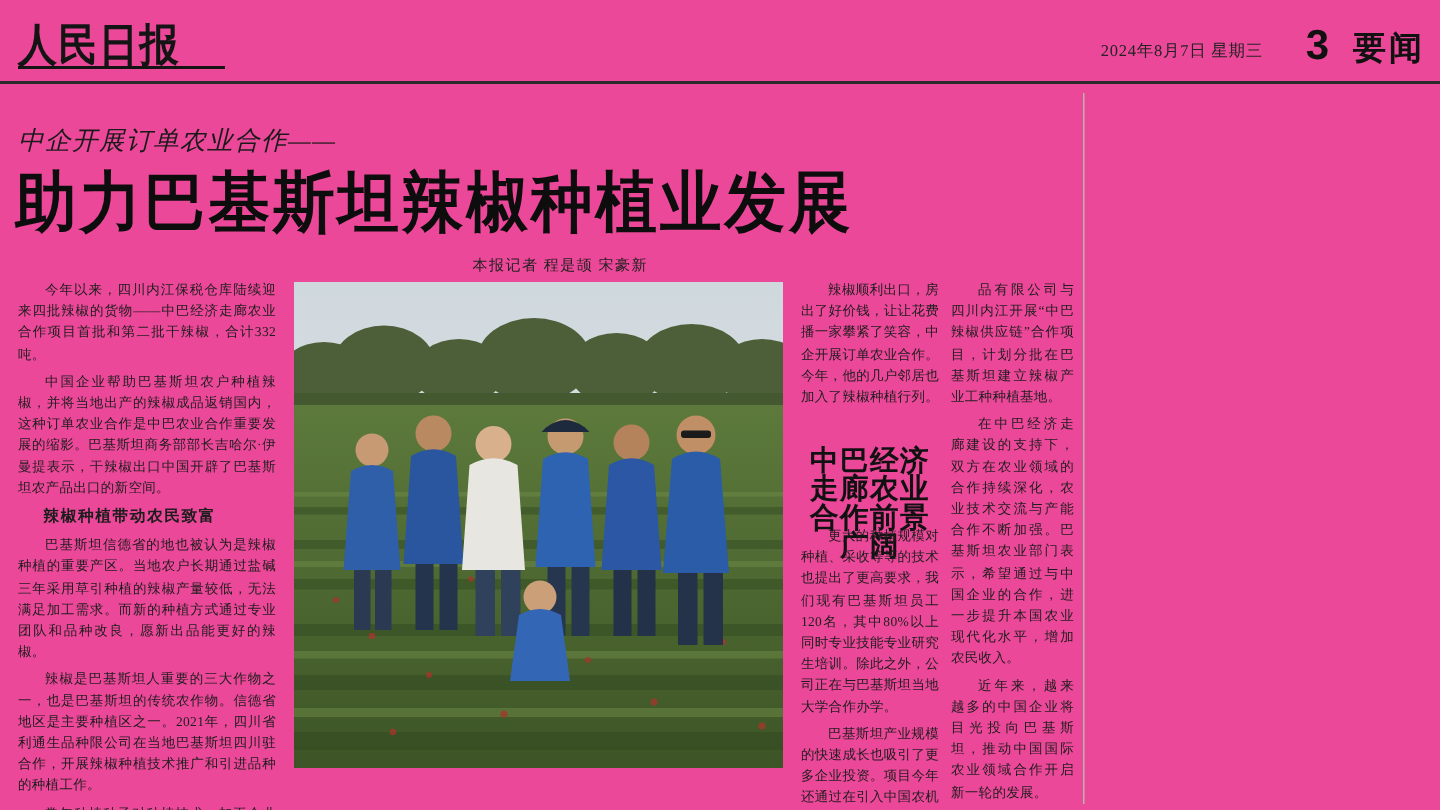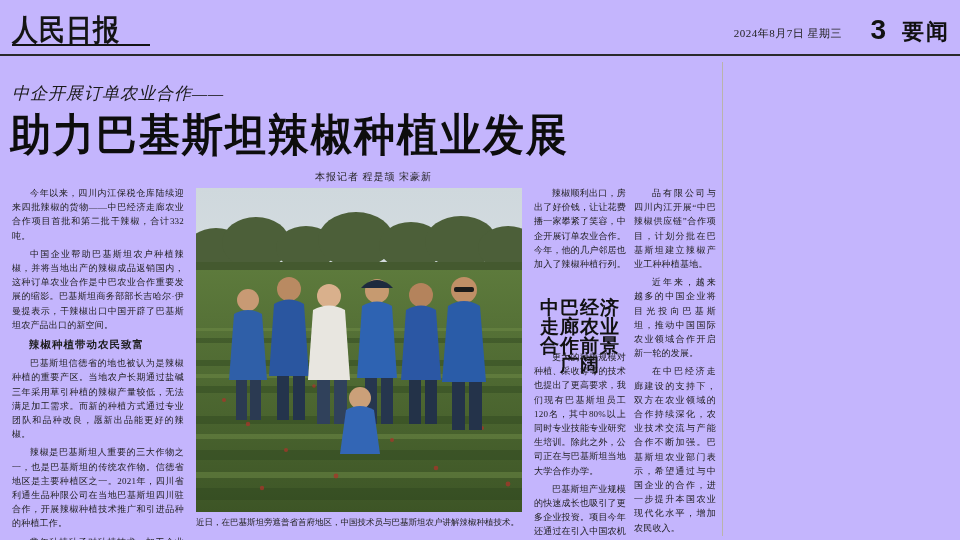--- a/index.html
+++ b/index.html
@@ -8,21 +8,21 @@
     background: #e8e6e1;
   }
   body {
     font-family: "Liberation Serif", "DejaVu Serif", serif;
     color: #1a1a1a;
   }
   .page {
     position: relative;
     width: 960px;
     height: 540px;
-    background: #c4b5fd;
+    background: #ec4899;
     overflow: hidden;
   }
 
   
   .masthead {
     position: absolute;
     top: 0; left: 0;
     width: 960px;
     height: 56px;
     border-bottom: 2px solid #2a2a2a;
@@ -331,37 +331,36 @@
             <rect x="21" y="108" width="13" height="48" fill="#24334a"></rect>
           </g>
 
           <g transform="translate(150,196)">
             <circle cx="14" cy="14" r="11" fill="#cba079"></circle>
             <path d="M0 26 q14 -8 28 0 l6 44 h-40 z" fill="#3366b5"></path>
           </g>
         </g>
       </svg>
     </div>
-    <div class="caption">近日，在巴基斯坦旁遮普省首府地区，中国技术员与巴基斯坦农户讲解辣椒种植技术。</div>
     <div class="photo-credit">本报巴基斯坦分社  郭文愿  摄影报道</div>
 
     <div class="mid-head">中巴经济走廊农业合作前景广阔</div>
 
     <div class="col" style="left:534px; top:128px; width:92px;">
       <p>辣椒顺利出口，房出了好价钱，让让花费播一家攀紧了笑容，中企开展订单农业合作。今年，他的几户邻居也加入了辣椒种植行列。</p>
     </div>
     <div class="col" style="left:534px; top:292px; width:92px;">
       <p>更大的种植规模对种植、采收等等的技术也提出了更高要求，我们现有巴基斯坦员工120名，其中80%以上同时专业技能专业研究生培训。除此之外，公司正在与巴基斯坦当地大学合作办学。</p>
       <p>巴基斯坦产业规模的快速成长也吸引了更多企业投资。项目今年还通过在引入中国农机设备，在采收和分选等环节提升机械化水平，推高效率和精细化。此外，还加强建设规模化种植基地的建设，促进巴基斯坦辣椒产业专业化发展，并逐步带动更多本地农民参与。</p>
     </div>
 
     <div class="col" style="left:634px; top:128px; width:82px;">
       <p>品有限公司与四川内江开展“中巴辣椒供应链”合作项目，计划分批在巴基斯坦建立辣椒产业工种种植基地。</p>
+      <p>在中巴经济走廊建设的支持下，双方在农业领域的合作持续深化，农业技术交流与产能合作不断加强。巴基斯坦农业部门表示，希望通过与中国企业的合作，进一步提升本国农业现代化水平，增加农民收入。</p>
       <p>近年来，越来越多的中国企业将目光投向巴基斯坦，推动中国国际农业领域合作开启新一轮的发展。</p>
-      <p>在中巴经济走廊建设的支持下，双方在农业领域的合作持续深化，农业技术交流与产能合作不断加强。巴基斯坦农业部门表示，希望通过与中国企业的合作，进一步提升本国农业现代化水平，增加农民收入。</p>
       <p>目前，中国和巴基斯坦在农业、工业、能源等领域的合作持续深入推进，为两国人民带来了实实在在的福祉。</p>
     </div>
 
     <div class="essay-box">
       
       
       
 
       
       

